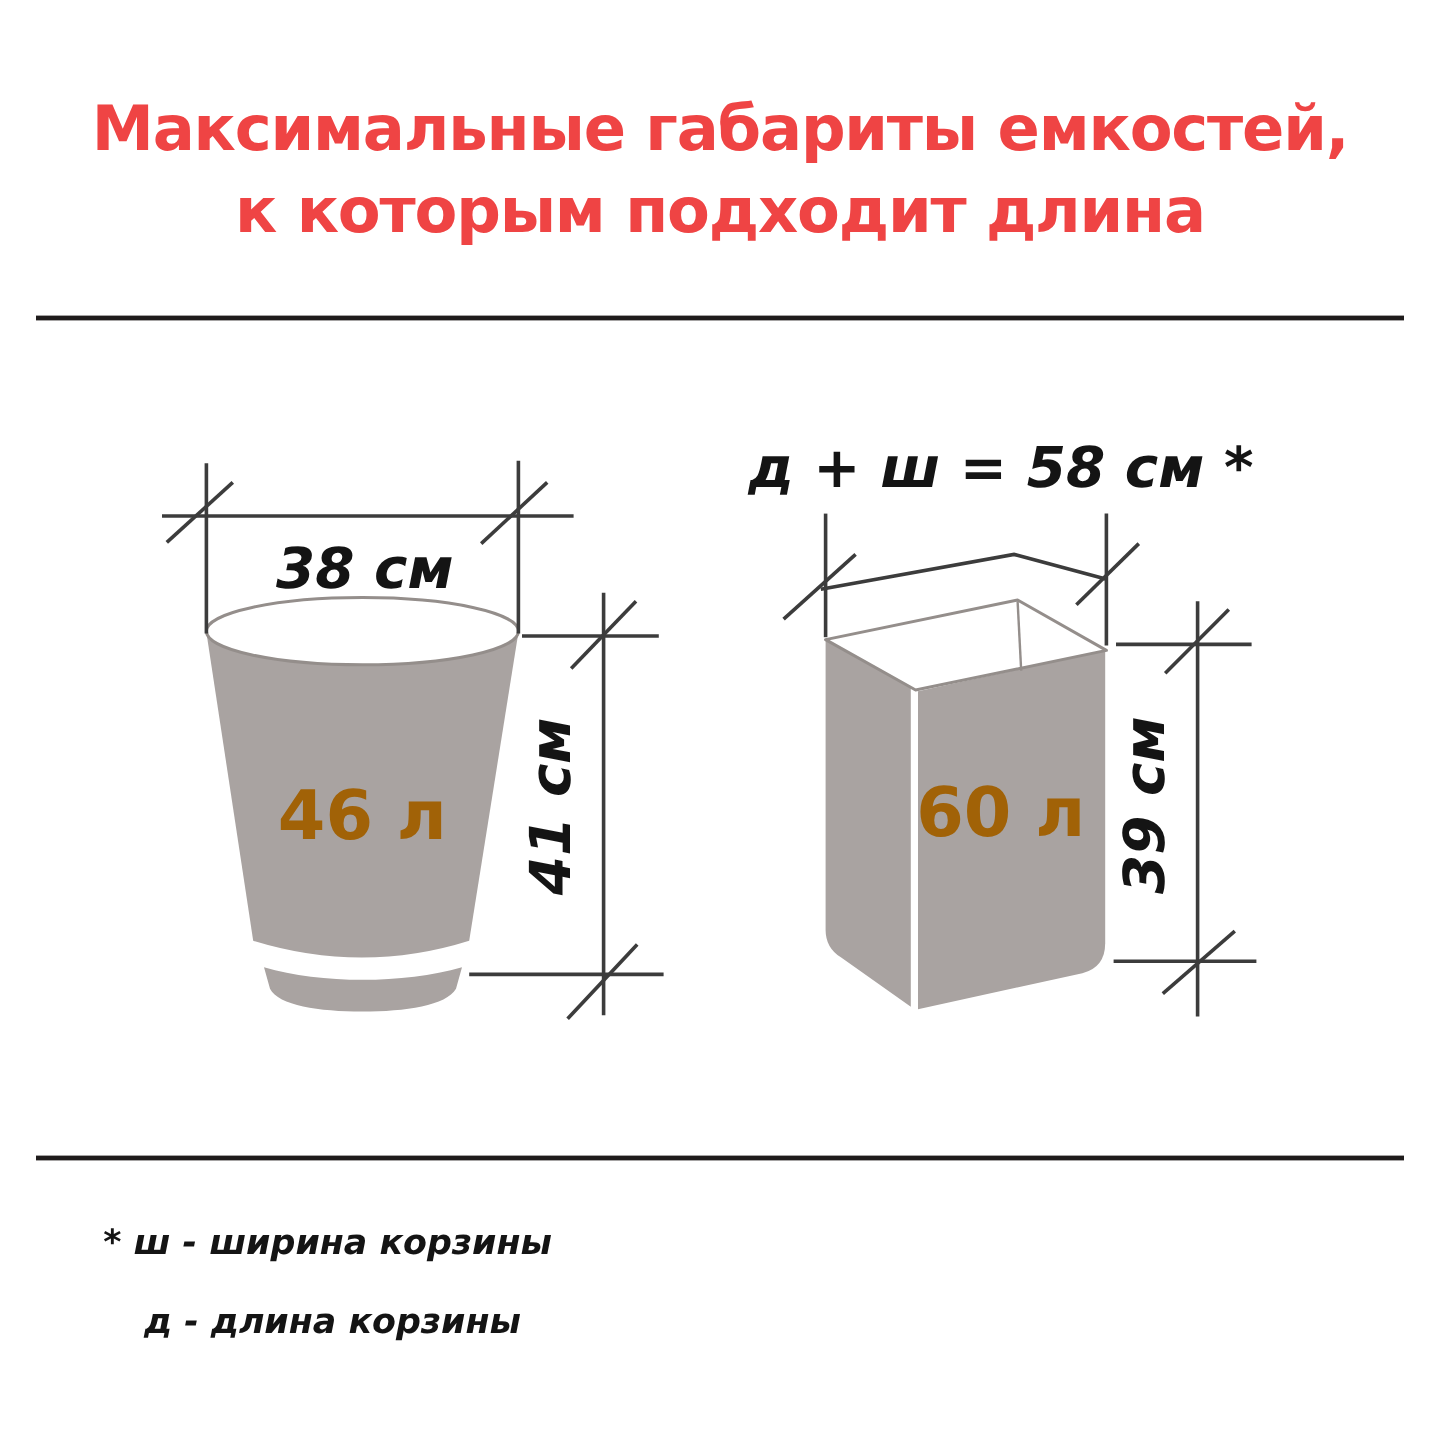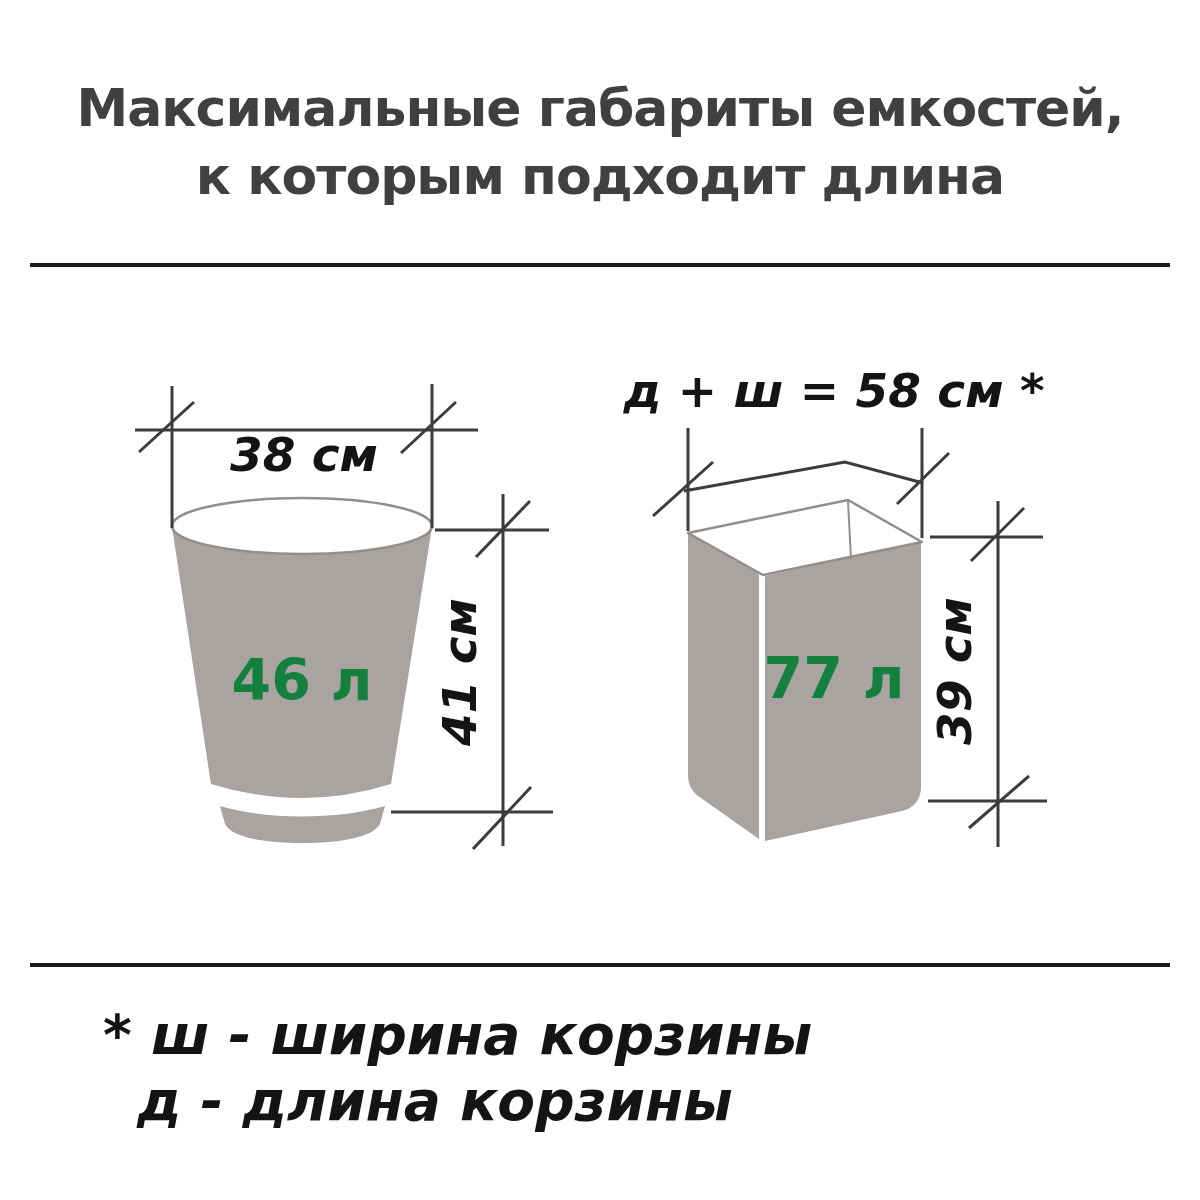--- a/index.html
+++ b/index.html
@@ -2,44 +2,44 @@
 <html><head>
 <meta charset="utf-8">
 <style>
   html,body{margin:0;padding:0;background:#ffffff;}
   #page{
     position:relative;width:1200px;height:1200px;background:#ffffff;overflow:hidden;
     font-family:"DejaVu Sans","Liberation Sans",sans-serif;color:#1b1b1b;
   }
   .title{
     position:absolute;top:74px;left:0;width:1200px;text-align:center;
-    font-size:52px;line-height:68px;font-weight:bold;letter-spacing:-1px;color:#404040;
+    font-size:52px;line-height:68px;font-weight:bold;letter-spacing:-1px;color:#ef4444;
   }
   .rule{position:absolute;left:30px;width:1140px;height:4px;background:#1f1b1b;}
   .rule-top{top:263px;}
   .rule-bottom{top:963px;}
   svg.canvas{position:absolute;left:0;top:0;}
   .dim-label{
     position:absolute;font-style:italic;font-weight:bold;font-size:47px;
     line-height:54px;text-align:center;color:#141414;white-space:nowrap;
   }
   .vol-label{
     position:absolute;font-weight:bold;font-size:57px;line-height:60px;
-    text-align:center;color:#15803d;white-space:nowrap;
+    text-align:center;color:#a16207;white-space:nowrap;
   }
   .rot{transform:rotate(-90deg);transform-origin:center center;}
-  .lbl-38{left:174px;top:428px;width:260px;}
+  .lbl-38{left:174px;top:448px;width:260px;}
   .lbl-41{left:330px;top:645px;width:260px;height:54px;}
   .lbl-46{left:182px;top:650px;width:240px;}
   .lbl-58{left:604px;top:364px;width:460px;}
   .lbl-39{left:825px;top:644px;width:260px;height:54px;}
   .lbl-42{left:714px;top:648px;width:240px;}
   .footnote{
-    position:absolute;left:103px;top:1002px;font-style:italic;font-weight:bold;
-    font-size:55px;line-height:66px;color:#141414;white-space:nowrap;
+    position:absolute;left:86px;top:1002px;font-style:italic;font-weight:bold;
+    font-size:29px;line-height:66px;color:#141414;white-space:nowrap;
   }
   .footnote .fn2{padding-left:34px;}
 </style>
 </head>
 <body>
 
 <div id="page">
 
   <div class="title">
     <div>Максимальные габариты емкостей,</div>
@@ -94,20 +94,20 @@
       <line x1="969" y1="828" x2="1029" y2="776"></line>
     </g>
   </svg>
 
   <div class="dim-label lbl-38">38 см</div>
   <div class="dim-label rot lbl-41">41 см</div>
   <div class="vol-label lbl-46">46 л</div>
 
   <div class="dim-label lbl-58">д + ш = 58 см *</div>
   <div class="dim-label rot lbl-39">39 см</div>
-  <div class="vol-label lbl-42">77 л</div>
+  <div class="vol-label lbl-42">60 л</div>
 
   <div class="footnote">
     <div class="fn1">* ш - ширина корзины</div>
     <div class="fn2">д  - длина корзины</div>
   </div>
 
 </div>
 
 </body></html>

